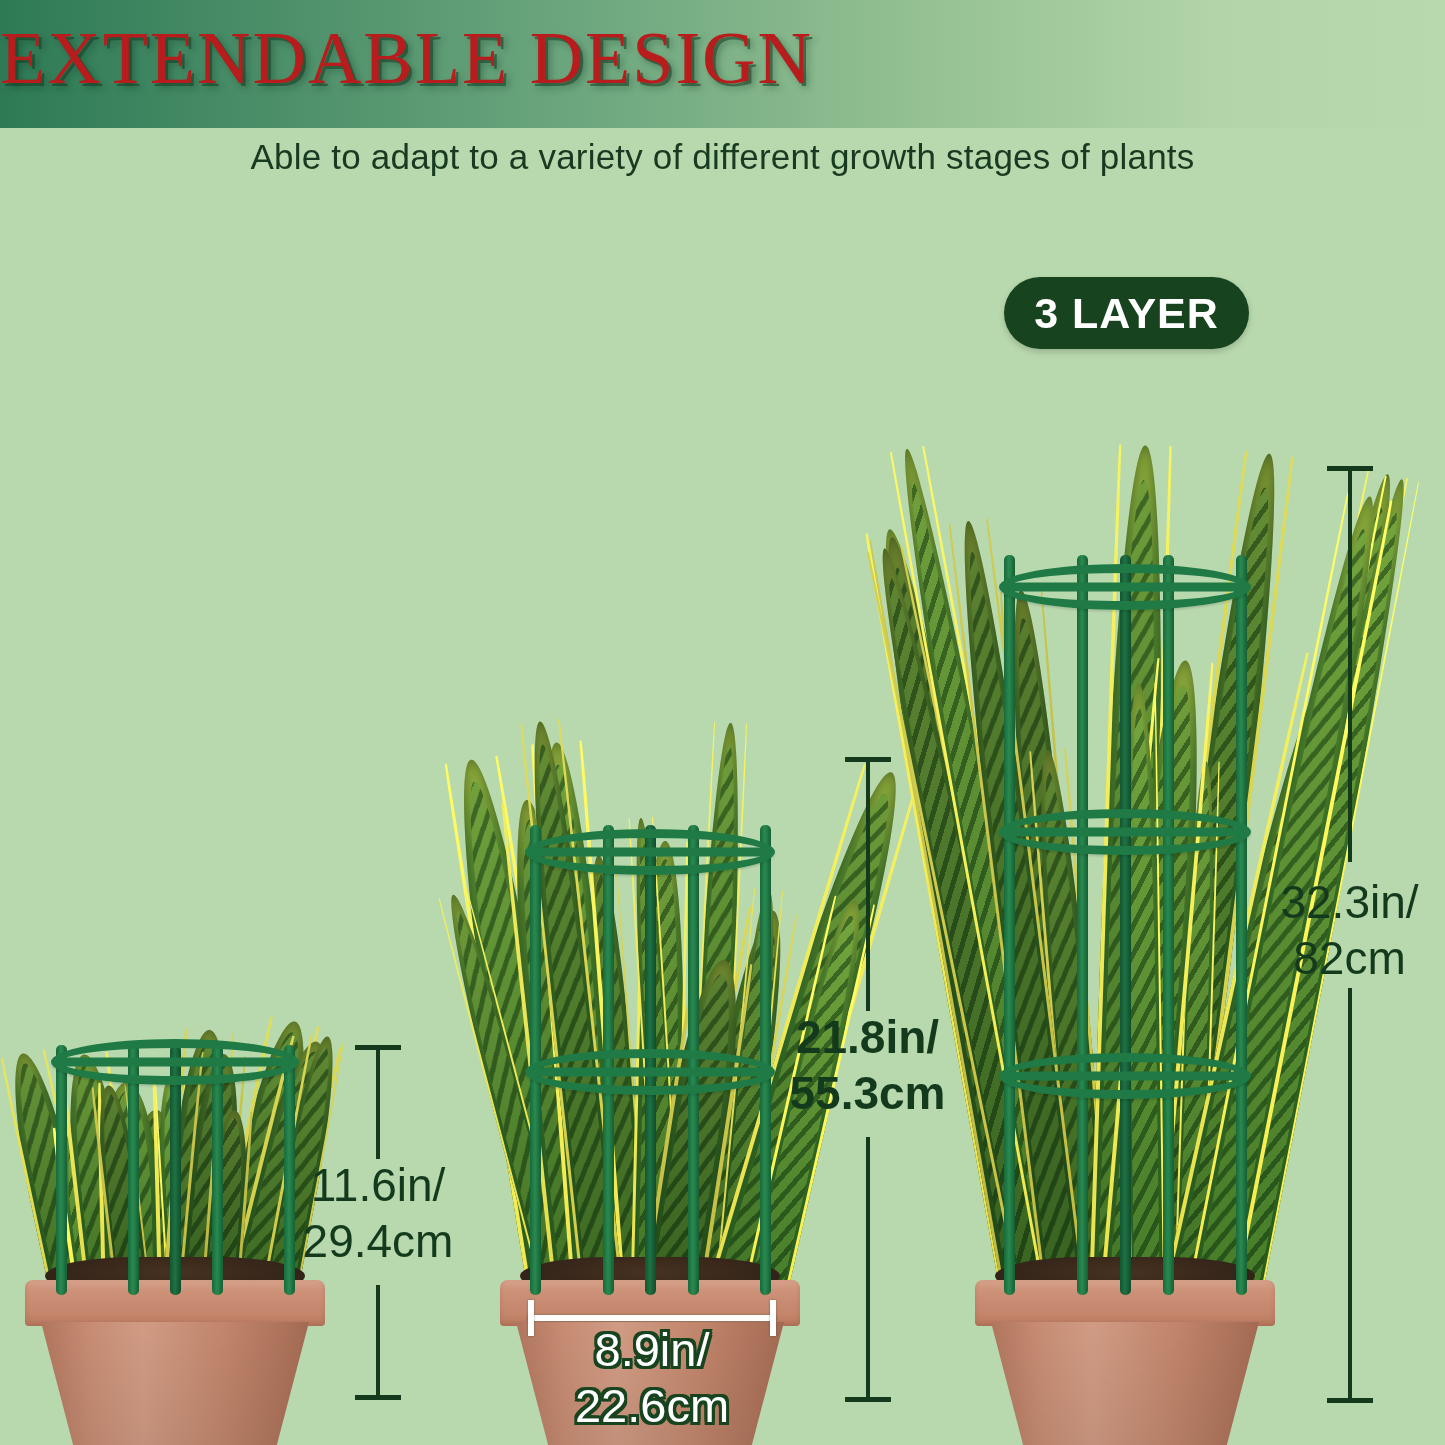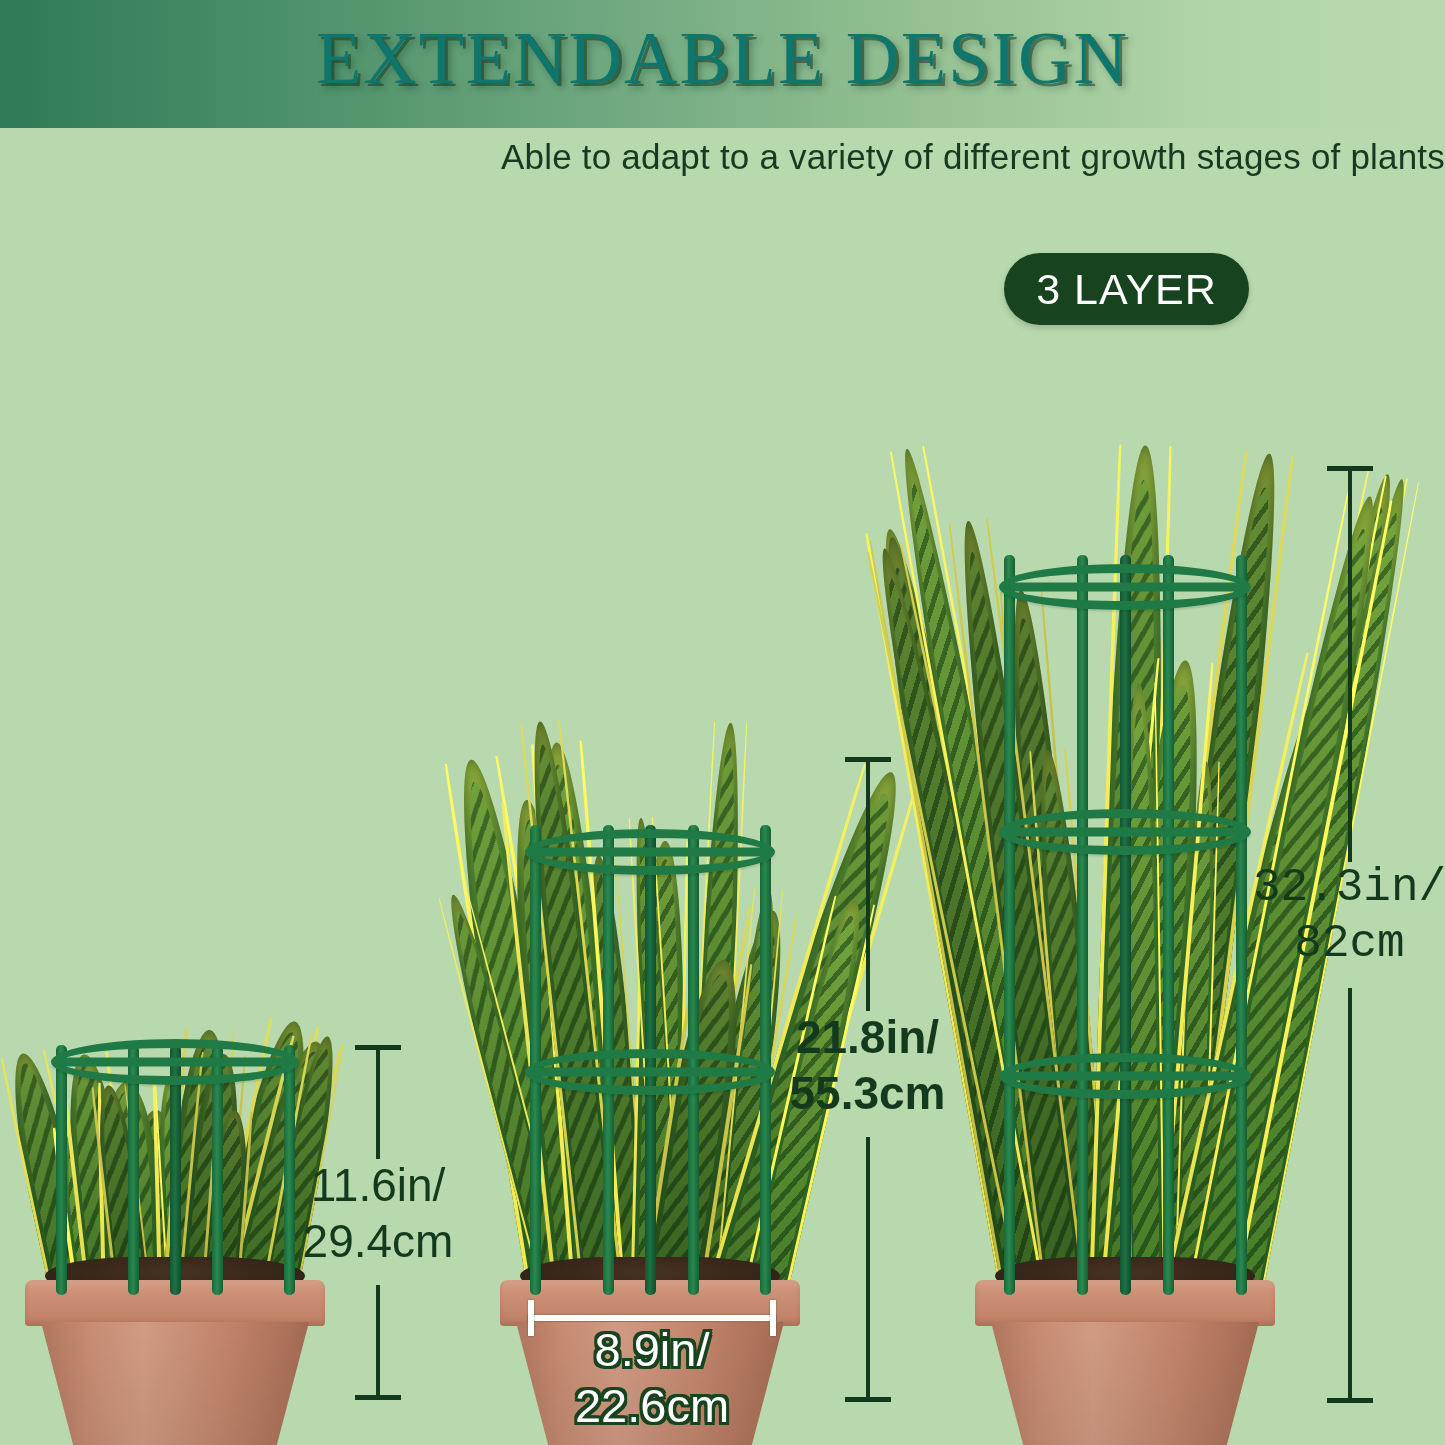--- a/index.html
+++ b/index.html
@@ -10,39 +10,39 @@
     position:relative;
   }
   #stage{position:relative;width:1445px;height:1445px;overflow:hidden;background:#b8d9ae;}
 
   
   .header-band{
     position:absolute;left:0;top:0;width:1445px;height:128px;
     background:linear-gradient(90deg,#2f7a56 0%,#3d8560 10%,#69a47c 38%,#95c193 64%,#b1d4a8 84%,#b8d9ae 100%);
   }
   .header-title{
-    position:absolute;left:0;top:16px;width:1445px;text-align:center;
+    position:absolute;left:0;top:16px;width:1445px;
     font-family:"Liberation Serif", serif;
-    font-size:74px;letter-spacing:2px;color:#0f766e;
+    font-size:74px;letter-spacing:2px;color:#b91c1c;
     font-weight:400;
     text-shadow:3px 3px 0 rgba(20,60,35,.55), 5px 5px 7px rgba(10,40,22,.35);
     white-space:nowrap;
   }
   .header-sub{
-    position:absolute;left:0;top:137px;width:1445px;text-align:right;
+    position:absolute;left:0;top:137px;width:1445px;text-align:center;
     font-size:35px;color:#173a20;letter-spacing:.2px;white-space:nowrap;
   }
 
   
   .badge{
     position:absolute;background:#17441f;color:#ffffff;
-    border-radius:40px;font-size:43px;font-weight:400;letter-spacing:1px;
+    border-radius:40px;font-size:43px;font-weight:700;letter-spacing:1px;
     display:flex;align-items:center;justify-content:center;
     box-shadow:0 3px 6px rgba(0,0,0,.18);
-    z-index:40;white-space:nowrap;
+    z-index:40;white-space:nowrap;margin-top:24px;
   }
   #badge-1{left:62px;top:640px;width:240px;height:72px;}
   #badge-2{left:528px;top:450px;width:245px;height:72px;}
   #badge-3{left:1004px;top:253px;width:245px;height:72px;}
 
   
   .plant-group{position:absolute;bottom:0;}
   #group-1{left:10px;width:330px;height:445px;}
   #group-2{left:485px;width:330px;height:720px;}
   #group-3{left:960px;width:330px;height:1010px;}
@@ -375,21 +375,21 @@
       <span>21.8in/</span><br>
       <span>55.3cm</span>
     </div>
     <div class="line" style="top:380px;height:263px;"></div>
     <div class="cap" style="top:640px;"></div>
   </div>
 
   <div class="dimv" id="dim-3" style="left:1262px;top:466px;width:175px;height:940px;">
     <div class="cap" style="top:0;"></div>
     <div class="line" style="top:2px;height:394px;"></div>
-    <div class="txt" style="top:394px;font-family:Liberation Mono, monospace;">
+    <div class="txt" style="top:408px;">
       <span>32.3in/</span><br>
       <span>82cm</span>
     </div>
     <div class="line" style="top:522px;height:413px;"></div>
     <div class="cap" style="top:932px;"></div>
   </div>
 
   <div class="dimh" style="left:528px;top:1300px;width:248px;height:36px;">
     <div class="hline"></div>
     <div class="hcap" style="left:0;"></div>

